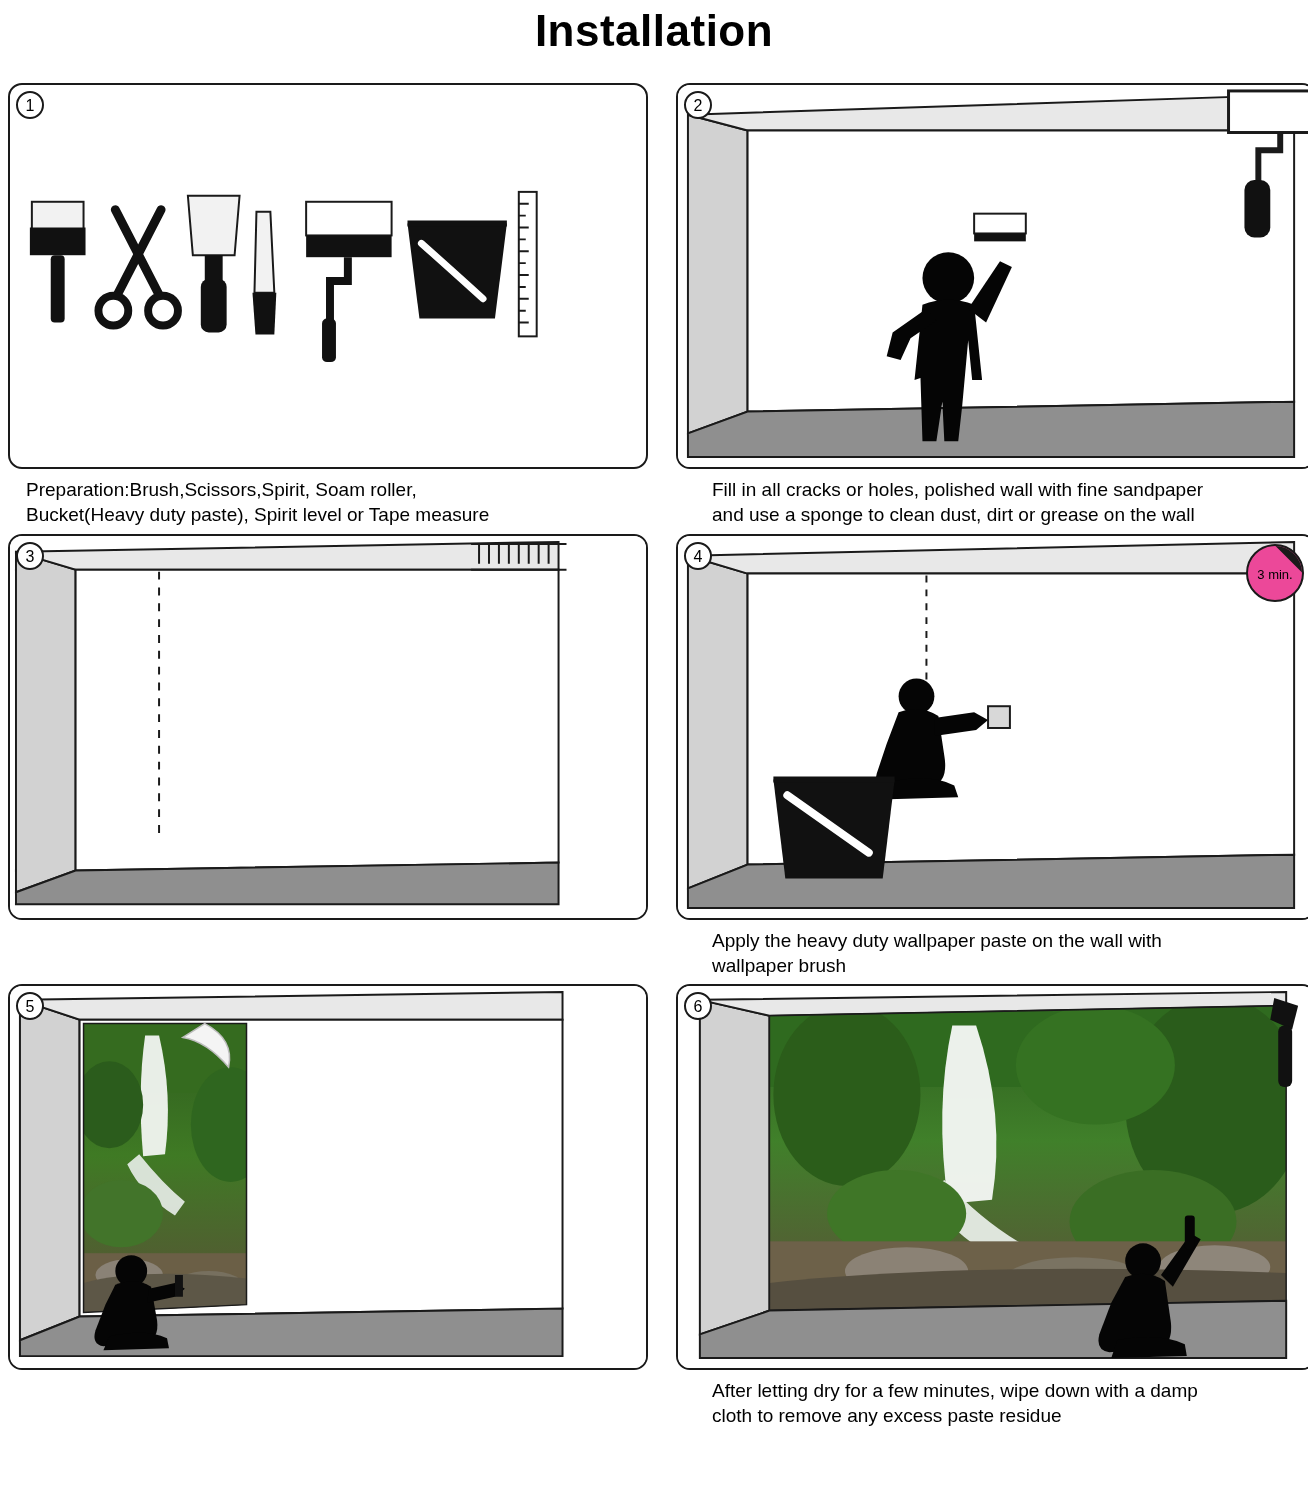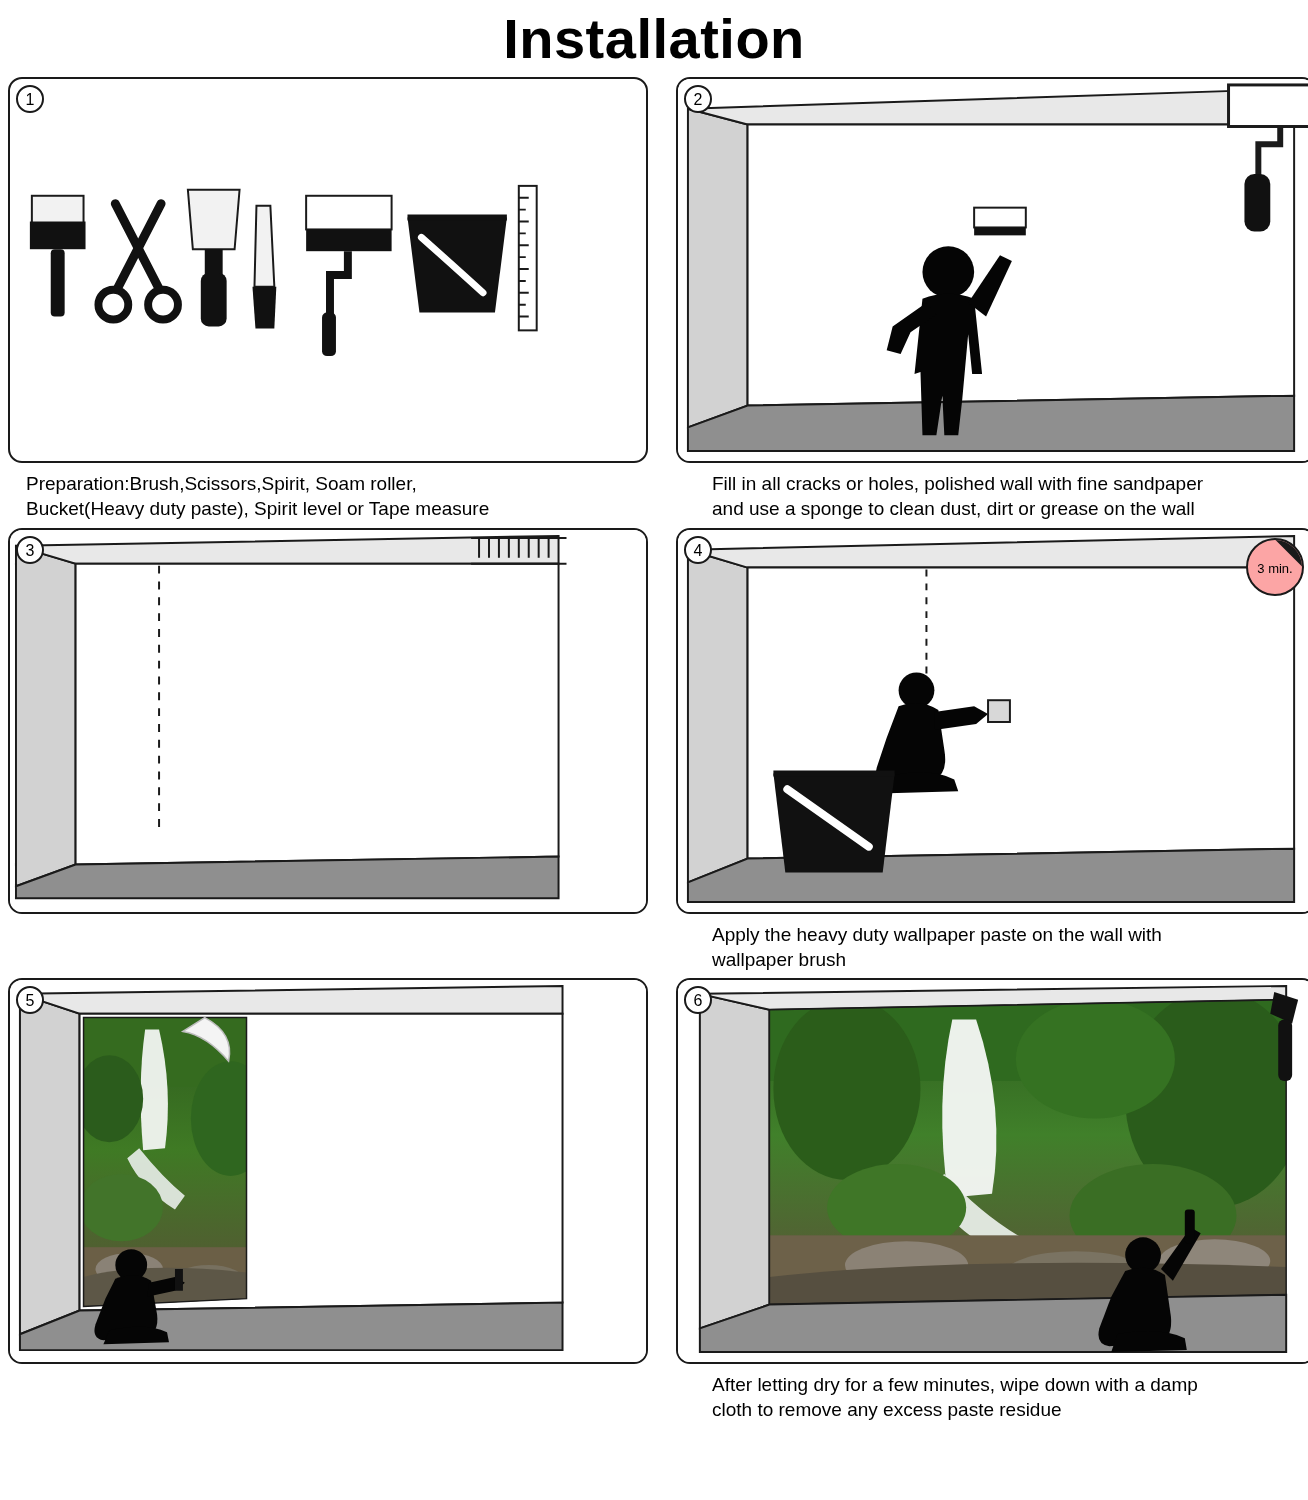--- a/index.html
+++ b/index.html
@@ -10,24 +10,24 @@
   body {
     width: 1308px;
     height: 1500px;
     font-family: "Liberation Sans", sans-serif;
     color: #000;
     position: relative;
     overflow: hidden;
   }
   .page-title {
     text-align: center;
-    font-size: 56px;
+    font-size: 44px;
     font-weight: bold;
     letter-spacing: 0.5px;
-    margin: 6px 0 6px 0;
+    margin: 6px 0 27px 0;
     font-family: "Liberation Sans", sans-serif;
   }
   .grid {
     display: grid;
     grid-template-columns: 640px 640px;
     column-gap: 28px;
     row-gap: 0px;
     padding: 0 8px;
   }
   .step {
@@ -71,21 +71,21 @@
   }
   .room-svg { display:block; width:100%; height:100%; }
   .timer {
     position: absolute;
     right: 10px;
     top: 8px;
     width: 58px;
     height: 58px;
     border: 2px solid #1a1a1a;
     border-radius: 50%;
-    background: #fca5a5;
+    background: #ec4899;
     font-size: 13px;
     text-align: center;
     line-height: 58px;
     z-index: 25;
     box-sizing: border-box;
     overflow: hidden;
   }
   .timer .wedge {
     position: absolute;
     left: 50%;

